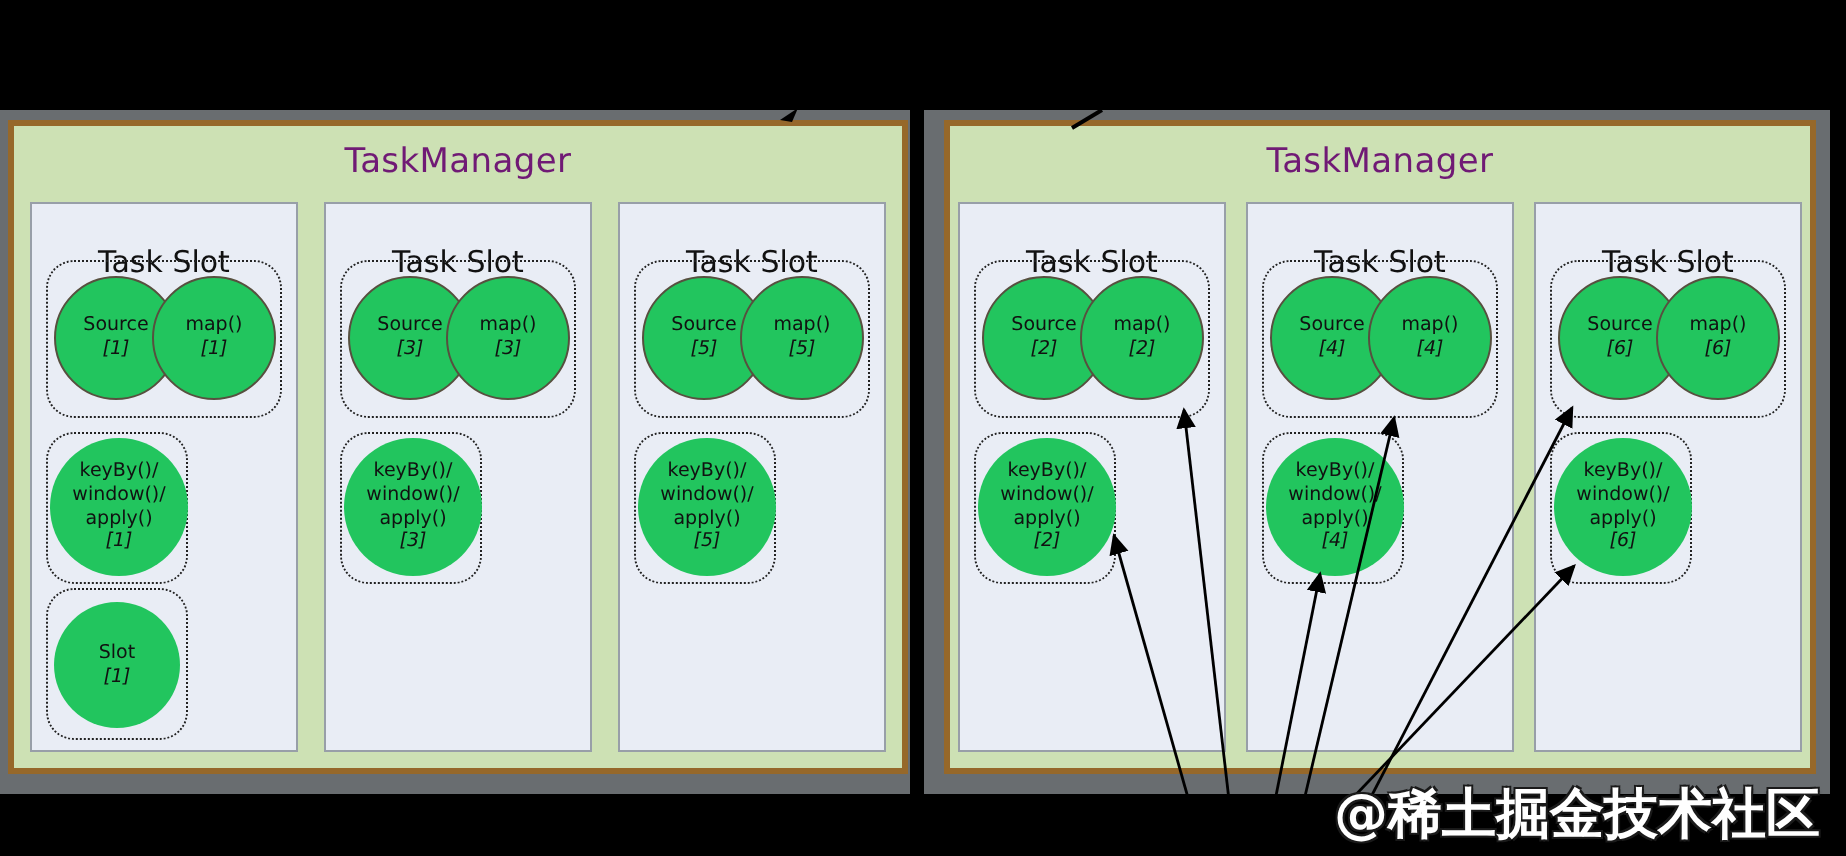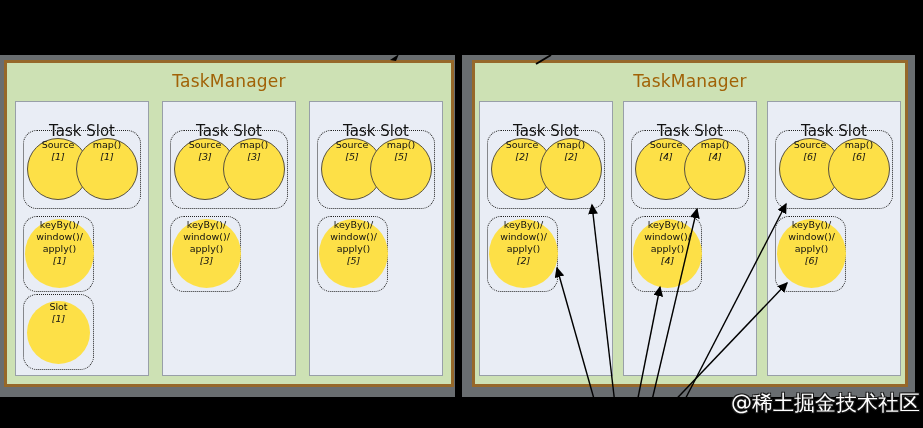--- a/index.html
+++ b/index.html
@@ -4,38 +4,38 @@
 <style>
   html,body{margin:0;padding:0;background:#000;}
   .canvas{position:relative;width:923px;height:428px;background:#000;overflow:hidden;
           font-family:"DejaVu Sans","Liberation Sans",sans-serif;}
   .panel{position:absolute;top:55px;height:342px;background:#696d70;}
   .panel-left{left:0;width:455px;}
   .panel-right{left:462px;width:453px;}
   .panel-inner{position:absolute;background:#cde1b4;border:3px solid #96682a;}
   .panel-left  .panel-inner{left:4px;top:5px;right:1px;bottom:10px;}
   .panel-right .panel-inner{left:10px;top:5px;right:7px;bottom:10px;}
-  .tm-title{text-align:center;font-size:17px;color:#a16207;padding-top:8px;height:30px;letter-spacing:.2px;}
+  .tm-title{text-align:center;font-size:17px;color:#701a75;padding-top:8px;height:30px;letter-spacing:.2px;}
   .slots{display:flex;padding:0 8px;gap:13px;}
   .panel-right .slots{padding:0 4px;gap:10px;}
   .slot{flex:1;height:275px;background:#e9edf5;border:1px solid #989fa8;position:relative;box-sizing:border-box;}
   .slot-title{text-align:center;font-size:15px;color:#111;padding-top:20px;}
   .grp{position:absolute;border:1.5px dotted #222;border-radius:14px;box-sizing:border-box;}
   .grp-sourcemap{left:7px;top:28px;right:7px;height:79px;}
   .grp-keyby{left:7px;top:114px;width:71px;height:76px;}
   .grp-sink{left:7px;top:192px;width:71px;height:76px;}
-  .circle{position:absolute;border-radius:50%;background:#fde047;display:flex;flex-direction:column;
-          align-items:center;font-size:9.5px;line-height:1.25;color:#111;text-align:center;}
+  .circle{position:absolute;border-radius:50%;background:#22c55e;display:flex;flex-direction:column;
+          align-items:center;justify-content:center;font-size:9.5px;line-height:1.25;color:#111;text-align:center;}
   .c-source{left:3px;top:7px;width:62px;height:62px;border:1.5px solid #57503f;box-sizing:border-box;}
   .c-map{right:2px;top:7px;width:62px;height:62px;border:1.5px solid #57503f;box-sizing:border-box;z-index:1;}
   .c-keyby{left:1px;top:2px;width:69px;height:69px;}
   .c-sink{left:3px;top:6px;width:63px;height:63px;}
   .sub{font-style:italic;}
   .arrow-layer{position:absolute;left:0;top:0;width:923px;height:428px;z-index:6;pointer-events:none;}
-  .watermark{position:absolute;top:389px;right:3px;z-index:10;font-size:21px;font-weight:normal;color:#fff;
+  .watermark{position:absolute;top:389px;right:13px;z-index:10;font-size:27px;font-weight:bold;color:#fff;
              text-shadow:-1px -1px 0 #1a1a1a,1px -1px 0 #1a1a1a,-1px 1px 0 #1a1a1a,1px 1px 0 #1a1a1a,0 2px 2px #000;}
 </style>
 </head>
 <body>
 
 <div class="canvas">
 
   <div class="panel panel-left">
     <div class="panel-inner">
       <div class="tm-title">TaskManager</div>

